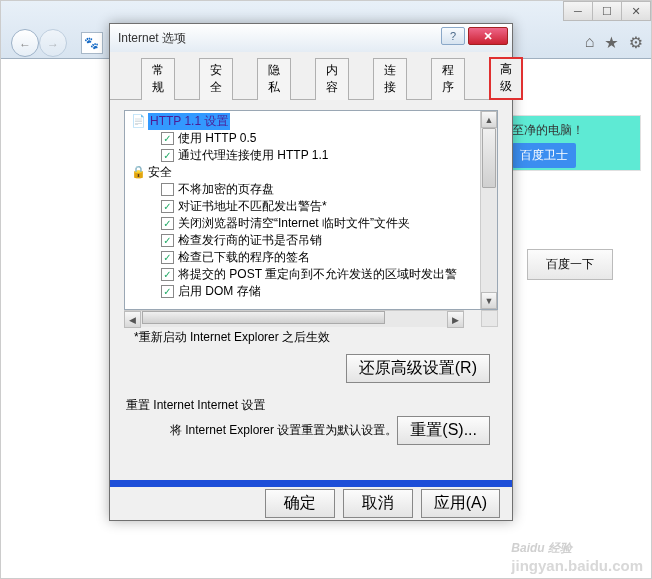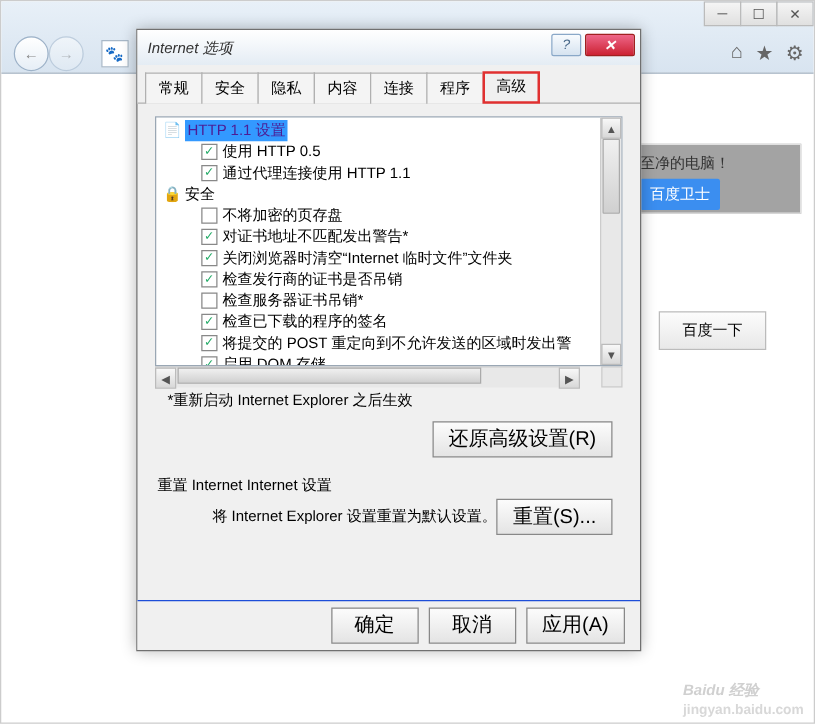--- a/index.html
+++ b/index.html
@@ -9,33 +9,33 @@
 .browser-bar { position: absolute; top: 0; left: 0; right: 0; height: 58px; background: linear-gradient(#e8f0f8, #d8e4f0); border-bottom: 1px solid #a0b0c0; }
 .win-controls { position: absolute; top: 0; right: 0; display: flex; }
 .win-btn { width: 30px; height: 20px; display: flex; align-items: center; justify-content: center; color: #555; background: linear-gradient(#f5f5f5,#e0e0e0); border: 1px solid #bbb; margin-left: -1px; font-size: 11px; }
 .nav-btns { position: absolute; top: 28px; left: 10px; display: flex; gap: 0; }
 .nav-circle { width: 28px; height: 28px; border: 1px solid #9db2c8; border-radius: 50%; background: linear-gradient(#fff,#e6eef6); display: flex; align-items: center; justify-content: center; color: #888; }
 .addr { position: absolute; top: 31px; left: 80px; width: 22px; height: 22px; background: #fff; border: 1px solid #a8b8c8; display:flex; align-items:center; justify-content:center; color:#d4a040; }
 .right-icons { position: absolute; top: 32px; right: 8px; display: flex; gap: 10px; color: #666; }
 .right-icons span { font-size: 16px; }
 .links-row { position: absolute; top: 80px; right: 14px; font-size: 12px; color: #333; margin-top: 42px; }
 .links-row a { color: #0066cc; text-decoration: none; cursor: pointer; }
-.side-card { position: absolute; top: 114px; right: 10px; width: 136px; height: 56px; background: #a3a3a3; border: 1px solid #e0e0e0; padding: 6px 0 0 6px; color: #333; }
+.side-card { position: absolute; top: 114px; right: 10px; width: 136px; height: 56px; background: #5eead4; border: 1px solid #e0e0e0; padding: 6px 0 0 6px; color: #333; }
 .blue-btn { background: #3b8ef0; color: #fff; padding: 4px 8px; margin-top: 4px; display: inline-block; border-radius: 2px; }
 .search-btn { position: absolute; top: 248px; right: 38px; border: 1px solid #bbb; background: linear-gradient(#fcfcfc,#e8e8e8); padding: 6px 18px; cursor: pointer; }
 
 
 .dialog { position: absolute; top: 22px; left: 108px; width: 404px; height: 498px; border: 1px solid #707070; background: #f0f0f0; box-shadow: 0 0 12px rgba(0,0,0,.3); }
-.dlg-title { height: 28px; background: linear-gradient(#fff,#e4ecf4); display: flex; align-items: center; padding-left: 8px; color: #333; position: relative; font-style: italic; }
+.dlg-title { height: 28px; background: linear-gradient(#fff,#e4ecf4); display: flex; align-items: center; padding-left: 8px; color: #333; position: relative; }
 .dlg-tbtns { position: absolute; right: 4px; top: 3px; display: flex; gap: 3px; }
 .help-btn { width: 24px; height: 18px; background: linear-gradient(#f8fbfe,#d6e3f0); border: 1px solid #8aa8c8; border-radius: 2px; display:flex; align-items:center; justify-content:center; color:#4a6a8a; font-size:11px; }
 .close-btn { width: 40px; height: 18px; background: linear-gradient(#e68,#c23); border: 1px solid #a02020; border-radius: 2px; display:flex; align-items:center; justify-content:center; color:#fff; font-weight:bold; font-size:11px; }
 
 .tabs { display: flex; padding: 4px 6px 0 6px; border-bottom: 1px solid #b0b0b0; background: #f0f0f0; align-items: flex-end; }
-.tab { padding: 3px 10px 4px; border: 1px solid #b0b0b0; border-bottom: none; background: #f4f4f4; margin-right: -1px; cursor: pointer; position: relative; top: 1px; }
+.tab { padding: 3px 10px 4px; border: 1px solid #b0b0b0; border-bottom: none; background: #f4f4f4; margin-right: -1px; cursor: pointer; position: relative; top: 1px; margin-left: 25px; }
 .tab.active { background: #f0f0f0; border-bottom: 1px solid #f0f0f0; z-index: 2; }
 .red-box { border: 2px solid #e03030 !important; padding: 2px 9px 3px; }
 
 .body-inner { padding: 10px 14px 8px; }
 .label { margin: 2px 0 4px 2px; }
 .tree-wrap { position: relative; border: 1px solid #9aa7b4; background: #fff; height: 200px; display: flex; }
 .tree { flex: 1; overflow: hidden; padding: 2px 0 0 2px; font-family: "SimSun", monospace; font-size: 12px; line-height: 17px; white-space: nowrap; }
 .vscroll { width: 17px; background: #e8e8e8; border-left: 1px solid #ccc; display: flex; flex-direction: column; }
 .sarrow { height: 17px; background: linear-gradient(#f8f8f8,#d8d8d8); border: 1px solid #bbb; display:flex;align-items:center;justify-content:center; font-size:9px; color:#555; }
 .sthumb { flex: 1; margin: 0; }
@@ -50,24 +50,24 @@
 .child { padding-left: 34px; display: flex; align-items: center; }
 .cb { width: 13px; height: 13px; border: 1px solid #888; background: #fff; margin-right: 4px; display:inline-flex; align-items:center; justify-content:center; font-size:10px; color:#2a6; line-height:1; }
 
 .note { padding: 2px 0 6px 10px; font-size: 12px; }
 .row-right { text-align: right; padding: 2px 8px 8px 0; }
 .win-button { border: 1px solid #888; background: linear-gradient(#fcfcfc,#e4e4e4); padding: 3px 12px; cursor: pointer; font-size: 16px; min-width: 70px; }
 .group-label { margin: 6px 0 2px 2px; }
 .reset-row { display: flex; align-items: center; justify-content: flex-end; padding: 0 8px 6px 16px; }
 .info-text { padding: 6px 8px 8px 16px; }
 
-.dlg-footer { position: absolute; bottom: 0; left: 0; right: 0; height: 40px; border-top: 1px solid #1d4ed8; background: #f0f0f0; display: flex; justify-content: flex-end; align-items: center; gap: 8px; padding-right: 12px; }
+.dlg-footer { position: absolute; bottom: 0; left: 0; right: 0; height: 40px; border-top: 7px solid #1d4ed8; background: #f0f0f0; display: flex; justify-content: flex-end; align-items: center; gap: 8px; padding-right: 12px; }
 
 .watermark { position:absolute; bottom:4px; right:8px; color:#d0d0d0; font-size:20px; font-style:italic; font-family: Arial; pointer-events:none;font-weight:bold; }
-.watermark small { font-size:11px; display:block; text-align:right; color:#d8d8d8; font-style:normal; }
+.watermark small { font-size:15px; display:block; text-align:right; color:#d8d8d8; font-style:normal; }
 </style>
 </head>
 <body>
 
 <div class="browser-bar">
   <div class="win-controls">
     <div class="win-btn">─</div>
     <div class="win-btn">☐</div>
     <div class="win-btn">✕</div>
   </div>
@@ -143,24 +143,20 @@
           </div>
         <div class="child">
             <span class="cb">✓</span>
             <span>关闭浏览器时清空“Internet 临时文件”文件夹</span>
           </div>
         <div class="child">
             <span class="cb">✓</span>
             <span>检查发行商的证书是否吊销</span>
           </div>
         <div class="child">
-            <span class="cb"></span>
-            <span>检查服务器证书吊销*</span>
-          </div>
-        <div class="child">
             <span class="cb">✓</span>
             <span>检查已下载的程序的签名</span>
           </div>
         <div class="child">
             <span class="cb">✓</span>
             <span>将提交的 POST 重定向到不允许发送的区域时发出警</span>
           </div>
         <div class="child">
             <span class="cb">✓</span>
             <span>启用 DOM 存储</span>

